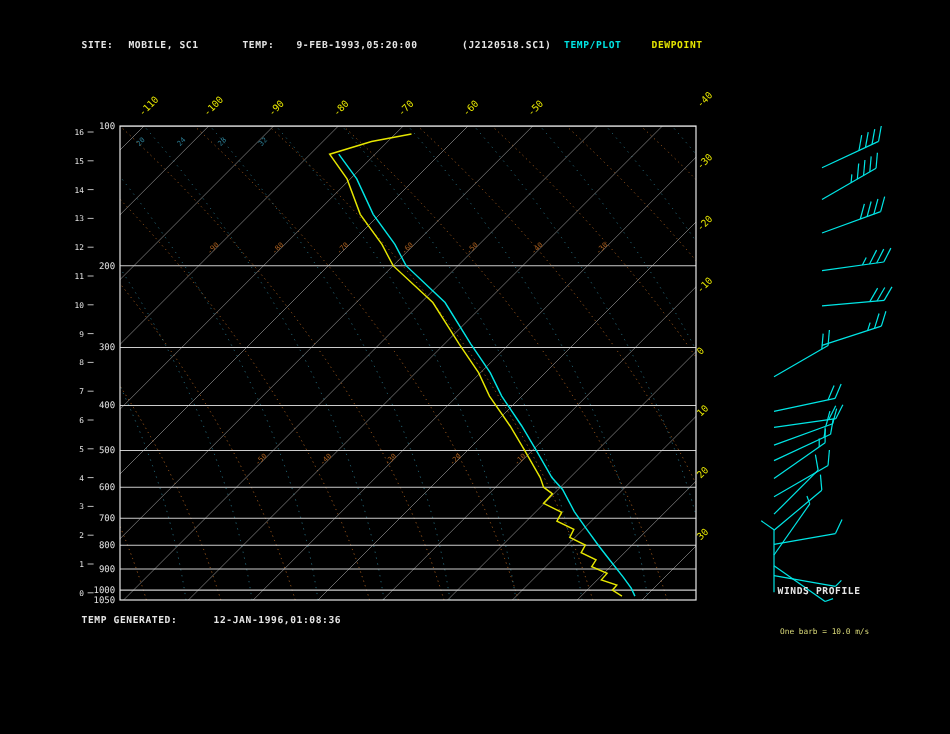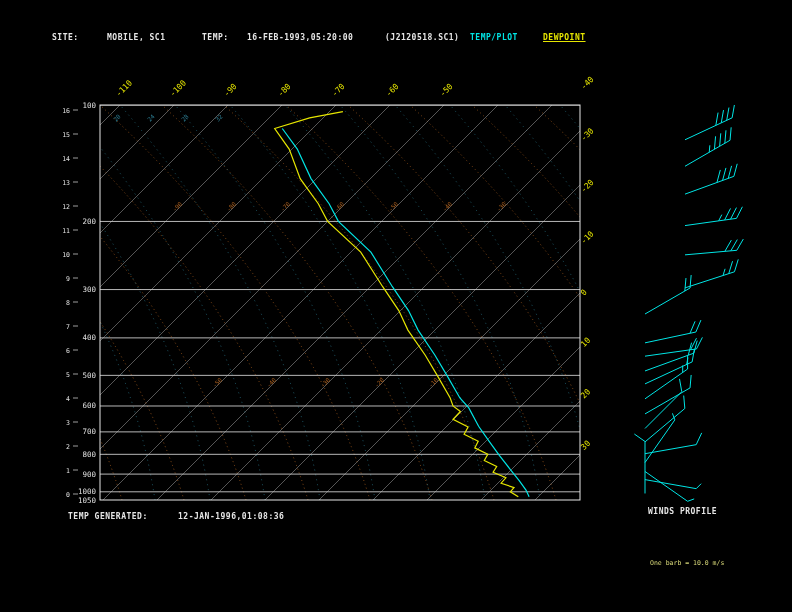--- a/index.html
+++ b/index.html
@@ -1,21 +1,21 @@
 <!DOCTYPE html>
 <html><head>
 <meta charset="utf-8">
 <style>
   html,body{margin:0;padding:0;background:#000;}
   #screen{position:relative;width:792px;height:612px;background:#000;overflow:hidden;
           font-family:"DejaVu Sans Mono","Liberation Mono",monospace;}
   .txt{position:absolute;font-size:8px;font-weight:bold;letter-spacing:0.5px;color:#e6e6e6;white-space:pre;}
   .cyan{color:#00e5e5;}
-  .yellow{color:#e6e600;text-decoration:underline;}
-  .small{font-size:6.5px;font-weight:normal;letter-spacing:0;margin-top:37px;}
+  .yellow{color:#e6e600;}
+  .small{font-size:6.5px;font-weight:normal;letter-spacing:0;}
   svg{position:absolute;left:0;top:0;}
 </style>
 </head>
 <body>
 
 <div id="screen">
 
   <svg id="skewt" width="792" height="612" viewBox="0 0 792 612">
       <defs>
         <clipPath id="plotclip">
@@ -230,27 +230,27 @@
         <line x1="674.8259746902544" y1="419.91892305031" x2="672.4313804039007" y2="413.3412397040427"></line>
         <line x1="645" y1="471.47105535303376" x2="687.5959063030276" y2="501.29703004328815"></line>
         <line x1="687.5959063030276" y1="501.29703004328815" x2="694.173589649295" y2="498.90243575693444"></line>
         <line x1="645" y1="479.61297824724335" x2="696.2100031566348" y2="488.6426834859237"></line>
         <line x1="696.2100031566348" y1="488.6426834859237" x2="701.1594095191451" y2="483.6925949353277"></line>
         <line x1="645" y1="493.47542077208414" x2="645" y2="441.47542077208414"></line>
         <line x1="645" y1="441.47542077208414" x2="634.3505096120871" y2="434.0196609531422"></line>
       </g>
     </svg>
 
-  <span class="txt" style="left:52px;top:33px">SITE:</span>
+  <span class="txt" style="left:68px;top:33px">SITE:</span>
   <span class="txt" style="left:107px;top:33px">MOBILE, SC1</span>
   <span class="txt" style="left:202px;top:33px">TEMP:</span>
-  <span class="txt" style="left:247px;top:33px">16-FEB-1993,05:20:00</span>
+  <span class="txt" style="left:247px;top:33px">9-FEB-1993,05:20:00</span>
   <span class="txt" style="left:385px;top:33px">(J2120518.SC1)</span>
   <span class="txt cyan" style="left:470px;top:33px">TEMP/PLOT</span>
   <span class="txt yellow" style="left:543px;top:33px">DEWPOINT</span>
 
   <span class="txt" style="left:68px;top:512px">TEMP GENERATED:</span>
   <span class="txt" style="left:178px;top:512px">12-JAN-1996,01:08:36</span>
 
-  <span class="txt" style="left:648px;top:507px">WINDS PROFILE</span>
+  <span class="txt" style="left:648px;top:488px">WINDS PROFILE</span>
   <span class="txt small" style="left:650px;top:522px;color:#d8d878">One barb = 10.0 m/s</span>
 
 </div>
 
 </body></html>

